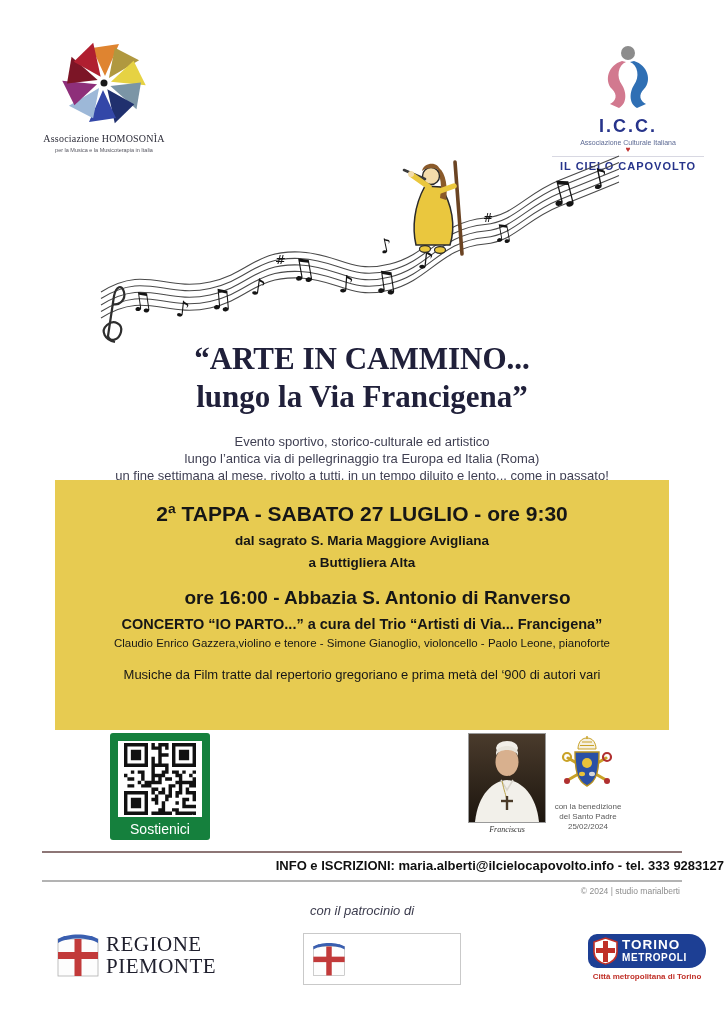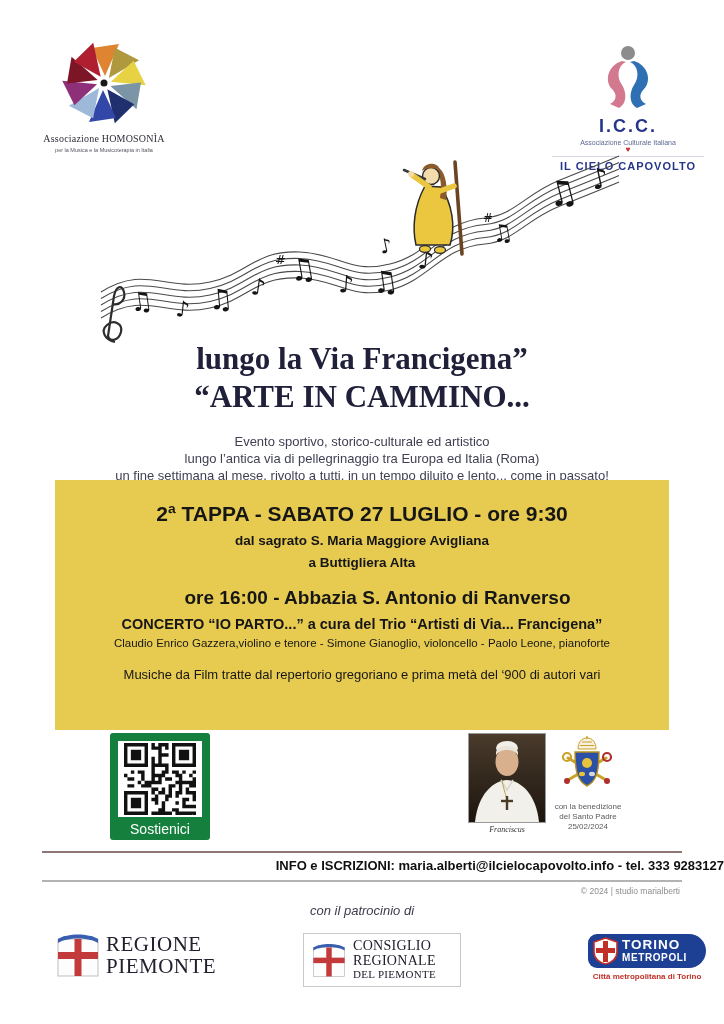--- a/index.html
+++ b/index.html
@@ -149,22 +149,22 @@
         <line x1="34" y1="31" x2="17" y2="19" stroke="#eac73e" stroke-width="5.5" stroke-linecap="round"></line>
         <line x1="45" y1="35" x2="59" y2="30" stroke="#eac73e" stroke-width="5.5" stroke-linecap="round"></line>
         <circle cx="16" cy="18" r="3" fill="#f3dcab"></circle>
         <ellipse cx="30" cy="93" rx="5.5" ry="3.4" fill="#eac73e" stroke="#2a2a2a" stroke-width="1.2"></ellipse>
         <ellipse cx="45" cy="94" rx="5.5" ry="3.4" fill="#eac73e" stroke="#2a2a2a" stroke-width="1.2"></ellipse>
       </g>
     </svg>
   </div>
 
   <div class="title">
+    <div>“ARTE IN CAMMINO...</div>
     <div>lungo la Via Francigena”</div>
-    <div>“ARTE IN CAMMINO...</div>
   </div>
 
   <div class="intro">
     <div>Evento sportivo, storico-culturale ed artistico</div>
     <div>lungo l’antica via di pellegrinaggio tra Europa ed Italia (Roma)</div>
     <div>un fine settimana al mese, rivolto a tutti, in un tempo diluito e lento... come in passato!</div>
   </div>
 
   <div class="event-box">
     <div class="ev-stage">2ª TAPPA - SABATO 27 LUGLIO - ore 9:30</div>
@@ -256,25 +256,20 @@
 
   <div class="logo-consiglio">
     <svg width="36" height="40" viewBox="0 0 46 48">
       <rect x="3" y="8" width="40" height="37" fill="#fdfdfd" stroke="#b0b0b0" stroke-width="0.8"></rect>
       <rect x="19.5" y="8" width="7" height="37" fill="#c23a3a"></rect>
       <rect x="3" y="21" width="40" height="7" fill="#c23a3a"></rect>
       <path d="M3,8 C12,2 34,2 43,8 L43,12 C34,6 12,6 3,12 Z" fill="#3a5fb0"></path>
       <circle cx="10" cy="7" r="2" fill="#3a5fb0"></circle>
         <circle cx="36" cy="7" r="2" fill="#3a5fb0"></circle>
     </svg>
-    <div class="consiglio-text">
-      <div class="consiglio-l">CONSIGLIO</div>
-      <div class="consiglio-l">REGIONALE</div>
-      <div class="consiglio-s">DEL PIEMONTE</div>
-    </div>
   </div>
 
   <div class="logo-torino">
     <div class="torino-pill">
       <svg class="torino-shield" width="27" height="28" viewBox="0 0 27 28">
         <path d="M13.5,1 L25,5 L25,15 C25,21 20,26 13.5,27 C7,26 2,21 2,15 L2,5 Z" fill="#ffffff" stroke="#c03028" stroke-width="1.6"></path>
         <rect x="11" y="4" width="5" height="21" fill="#c03028"></rect>
         <rect x="4" y="11" width="19" height="5" fill="#c03028"></rect>
       </svg>
       <div class="torino-text">

